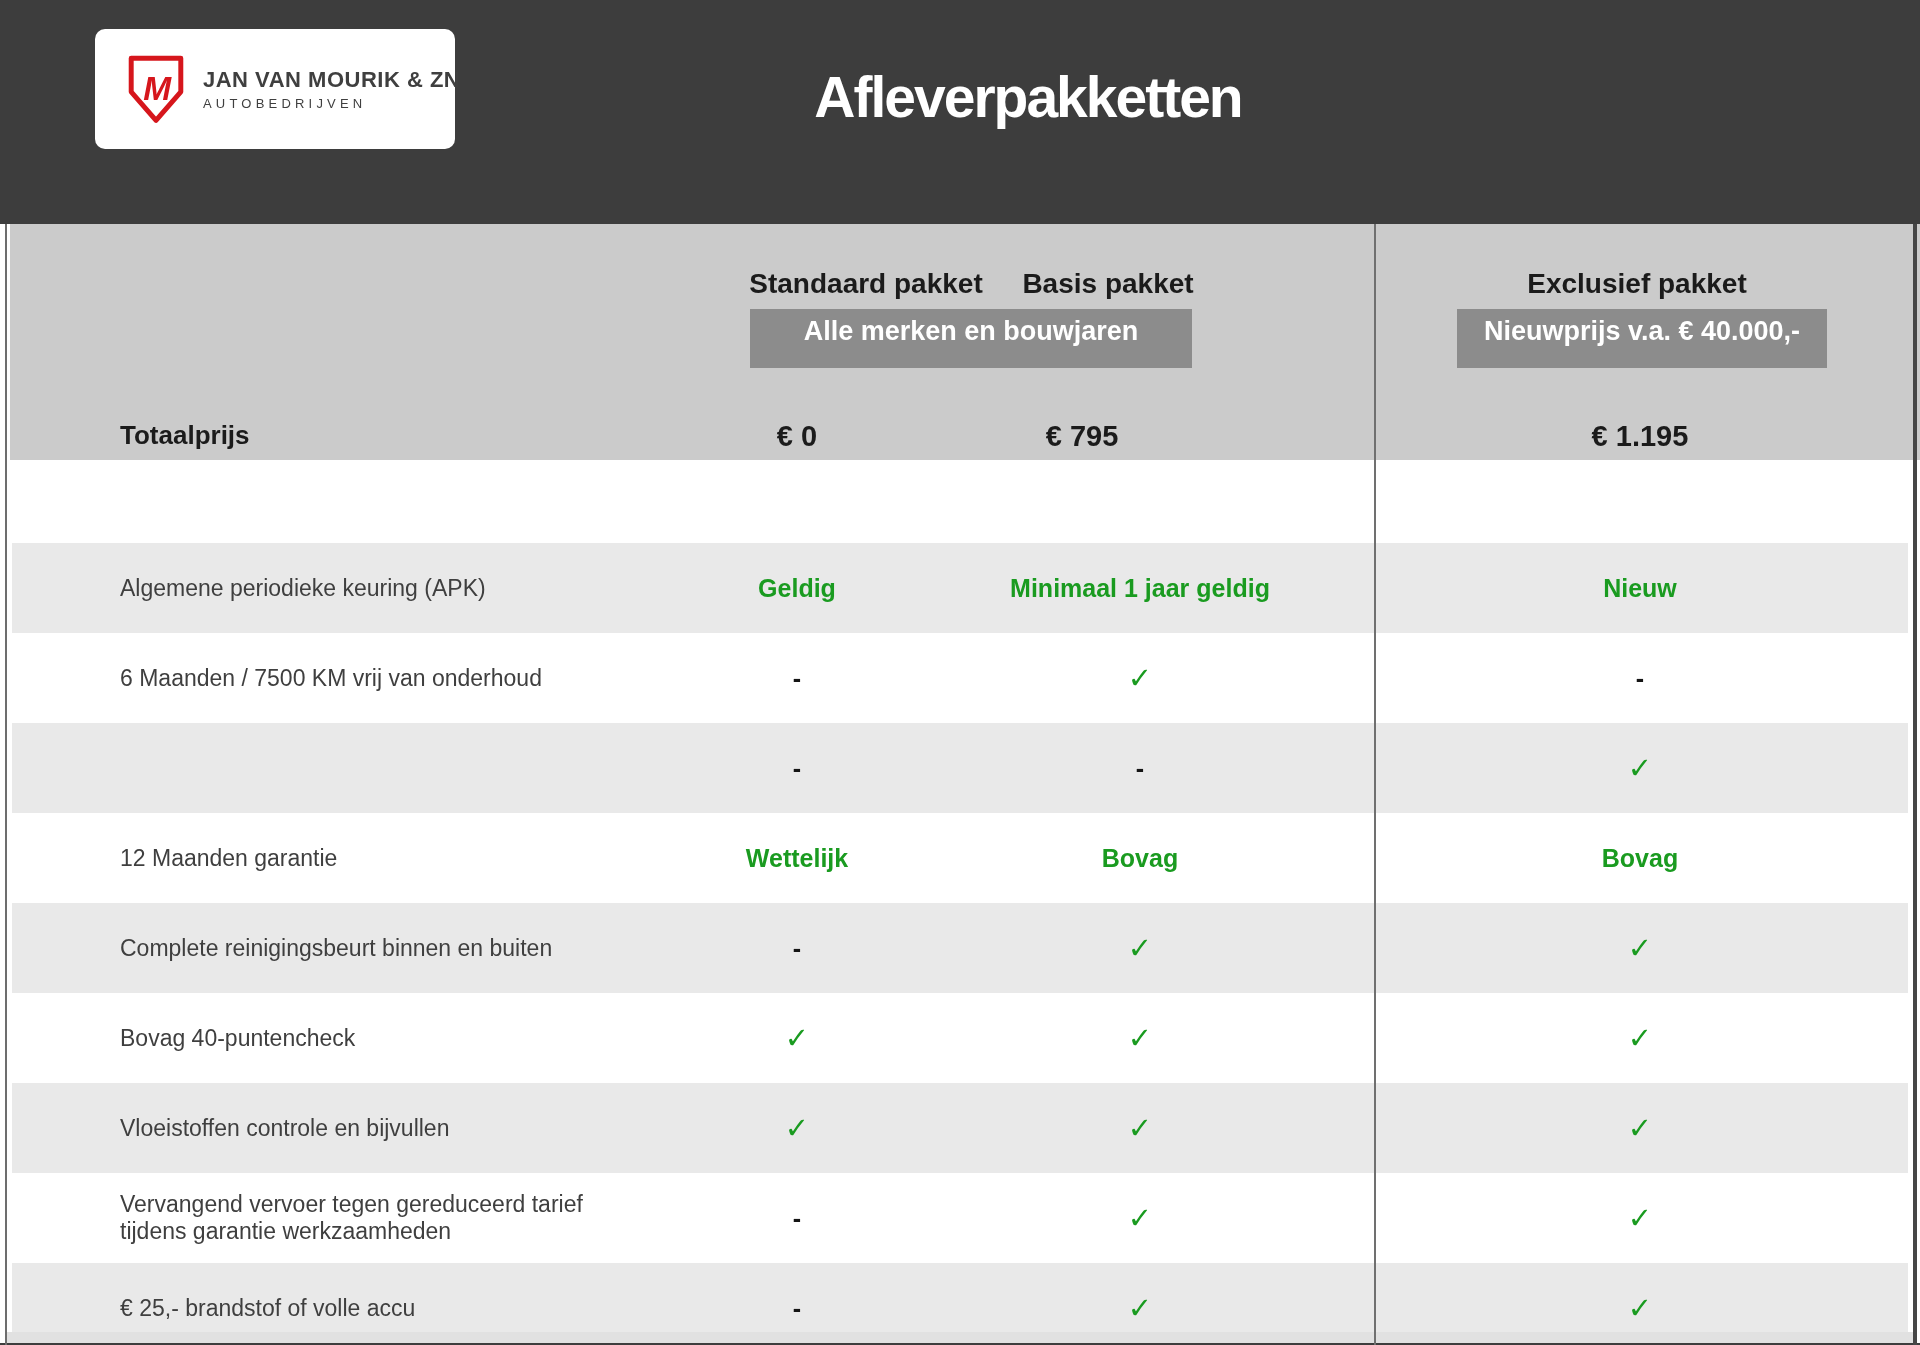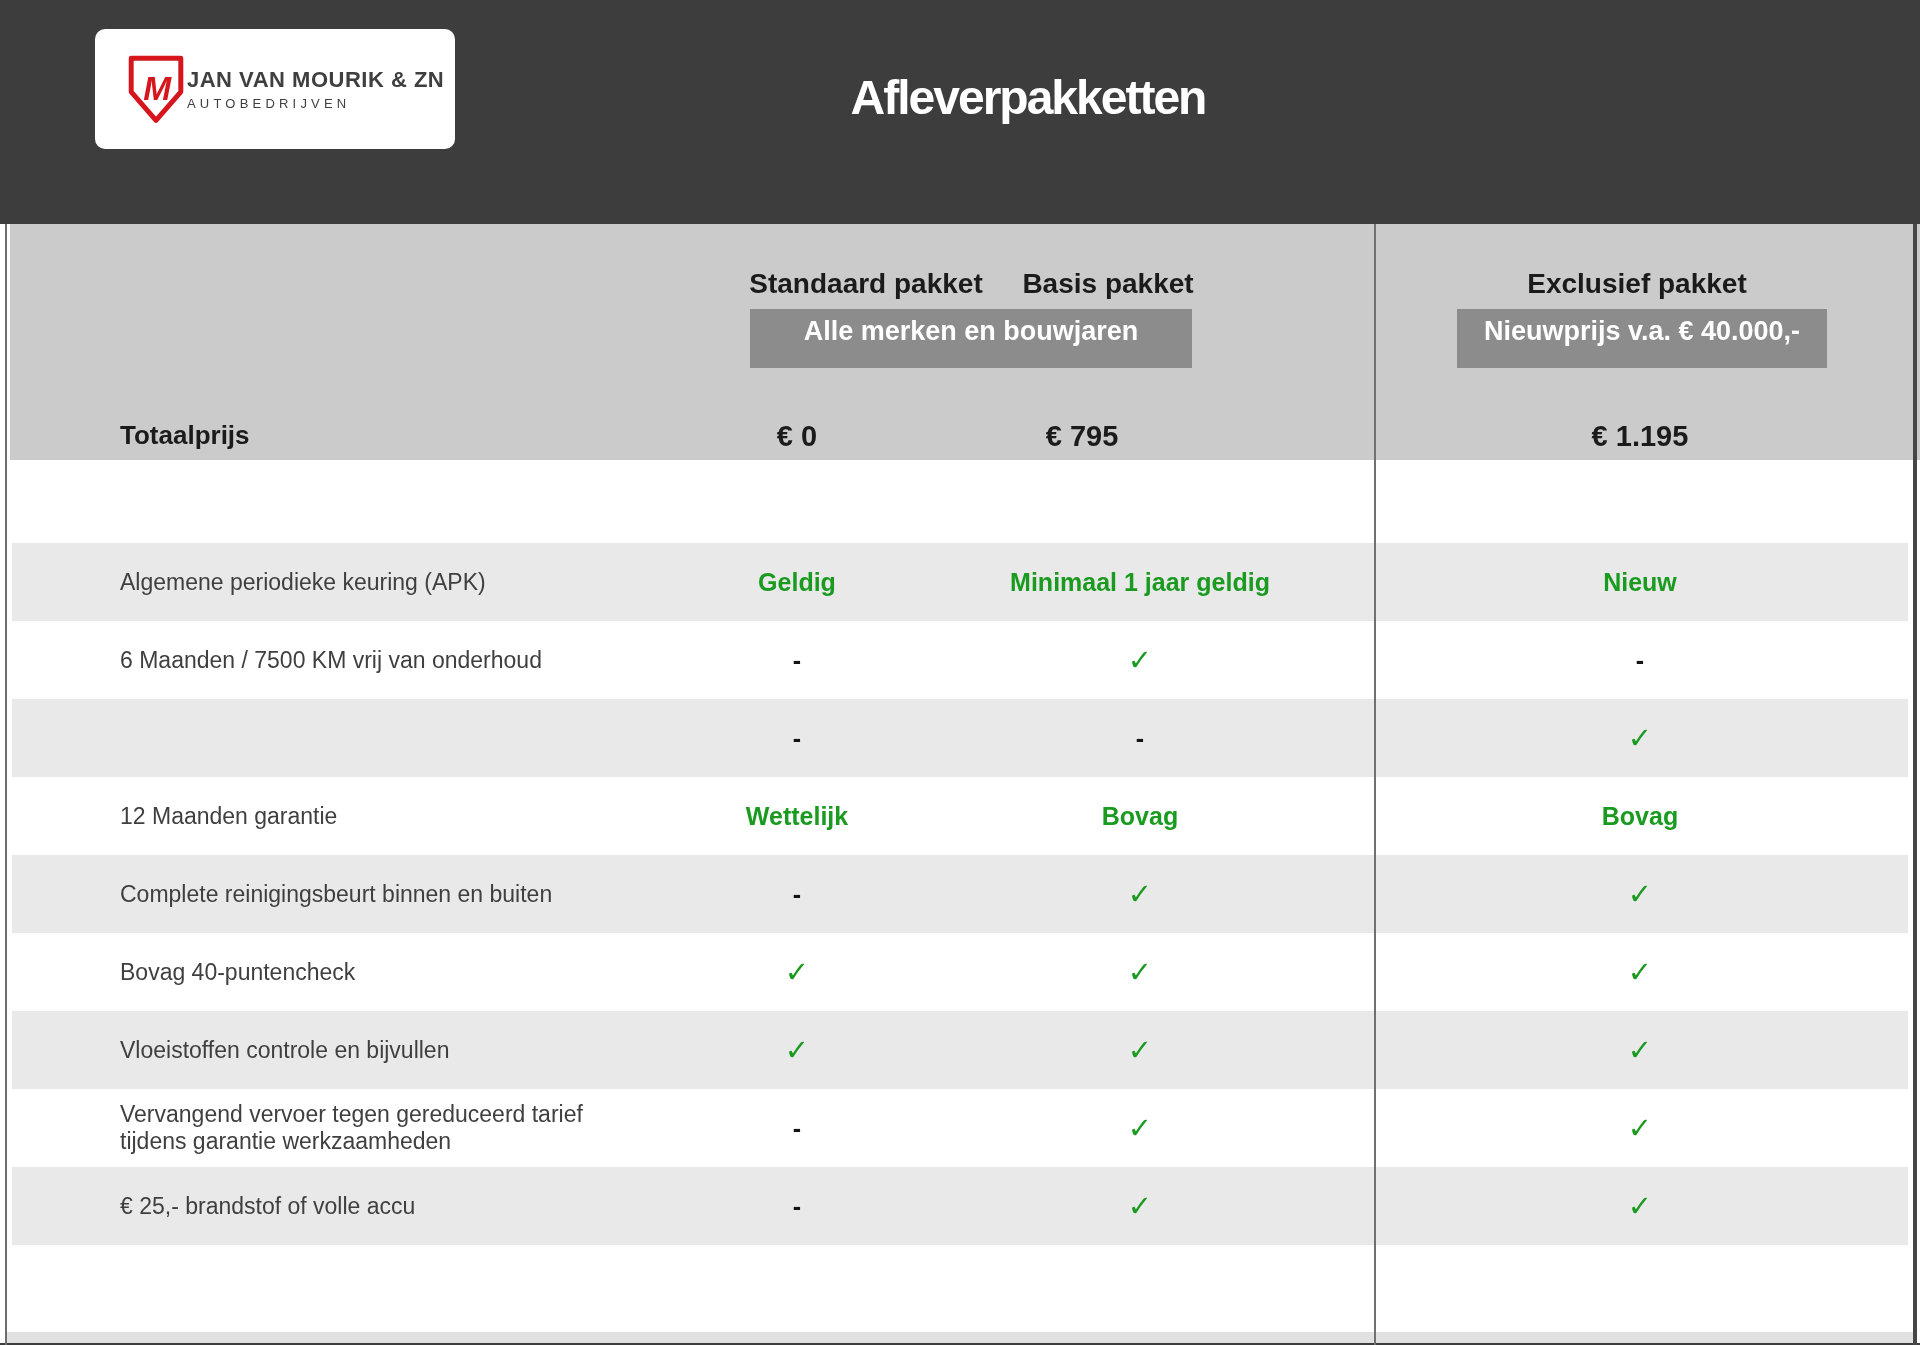--- a/index.html
+++ b/index.html
@@ -8,42 +8,42 @@
   }
   html,body{margin:0;padding:0;}
   body{font-family:"Liberation Sans","DejaVu Sans",sans-serif;background:#fff;}
   .page{position:relative;width:1920px;height:1345px;background:#fff;overflow:hidden;}
 
   
   .header{position:absolute;left:0;top:0;width:1920px;height:224px;background:var(--dark);}
   .logo-card{position:absolute;left:95px;top:29px;width:360px;height:120px;background:#fff;
     border-radius:10px;display:flex;align-items:center;padding:0 0 0 30px;box-sizing:border-box;}
   .shield{width:62px;height:72px;flex:0 0 auto;}
-  .logo-text{margin-left:0;color:var(--label);}
+  .logo-text{margin-left:16px;color:var(--label);}
   .logo-name{font-size:22px;font-weight:bold;letter-spacing:0.5px;white-space:nowrap;}
   .logo-sub{font-size:13px;letter-spacing:4.2px;margin-top:3px;white-space:nowrap;}
   .title{position:absolute;left:1028px;top:97px;transform:translate(-50%,-50%);
-    color:#fff;font-size:48px;font-weight:bold;letter-spacing:-2px;white-space:nowrap;margin:0;}
+    color:#fff;font-size:57px;font-weight:bold;letter-spacing:-2px;white-space:nowrap;margin:0;}
 
   
   .band{position:absolute;left:10px;top:224px;width:1904px;height:236px;background:var(--band);padding-left:40px;}
   .col-head{position:absolute;top:44px;transform:translateX(-50%);font-size:28px;font-weight:bold;
     color:var(--ink);white-space:nowrap;}
   .col-head.std{left:856px;} .col-head.bas{left:1098px;} .col-head.exc{left:1627px;}
   .badge{position:absolute;top:85px;height:59px;line-height:44px;background:var(--badge);
     color:#fff;font-size:27px;font-weight:bold;text-align:center;white-space:nowrap;}
   .badge.left{left:740px;width:442px;} .badge.right{left:1447px;width:370px;}
   .totals-label{position:absolute;left:110px;top:196px;font-size:26px;font-weight:bold;color:var(--ink);}
   .total{position:absolute;top:196px;transform:translateX(-50%);font-size:29px;font-weight:bold;
     color:var(--ink);white-space:nowrap;}
   .total.std{left:787px;} .total.bas{left:1072px;} .total.exc{left:1630px;}
 
   
   .rows{position:absolute;left:12px;top:543px;width:1896px;}
-  .row{position:relative;height:78px;}
+  .row{position:relative;height:90px;}
   .row.shade{background:var(--rowshade);}
   .row-label{position:absolute;left:108px;top:50%;transform:translateY(-50%);
     font-size:23px;line-height:27px;color:var(--label);white-space:pre-line;}
   .cell{position:absolute;top:50%;transform:translate(-50%,-50%);white-space:nowrap;}
   .cell.c0{left:785px;} .cell.c1{left:1128px;} .cell.c2{left:1628px;}
   .cell.green{color:var(--green);font-size:25px;font-weight:bold;}
   .cell.check{color:var(--green);font-size:29px;font-weight:bold;}
   .cell.dash{color:#141414;font-size:25px;font-weight:bold;}
 
   

